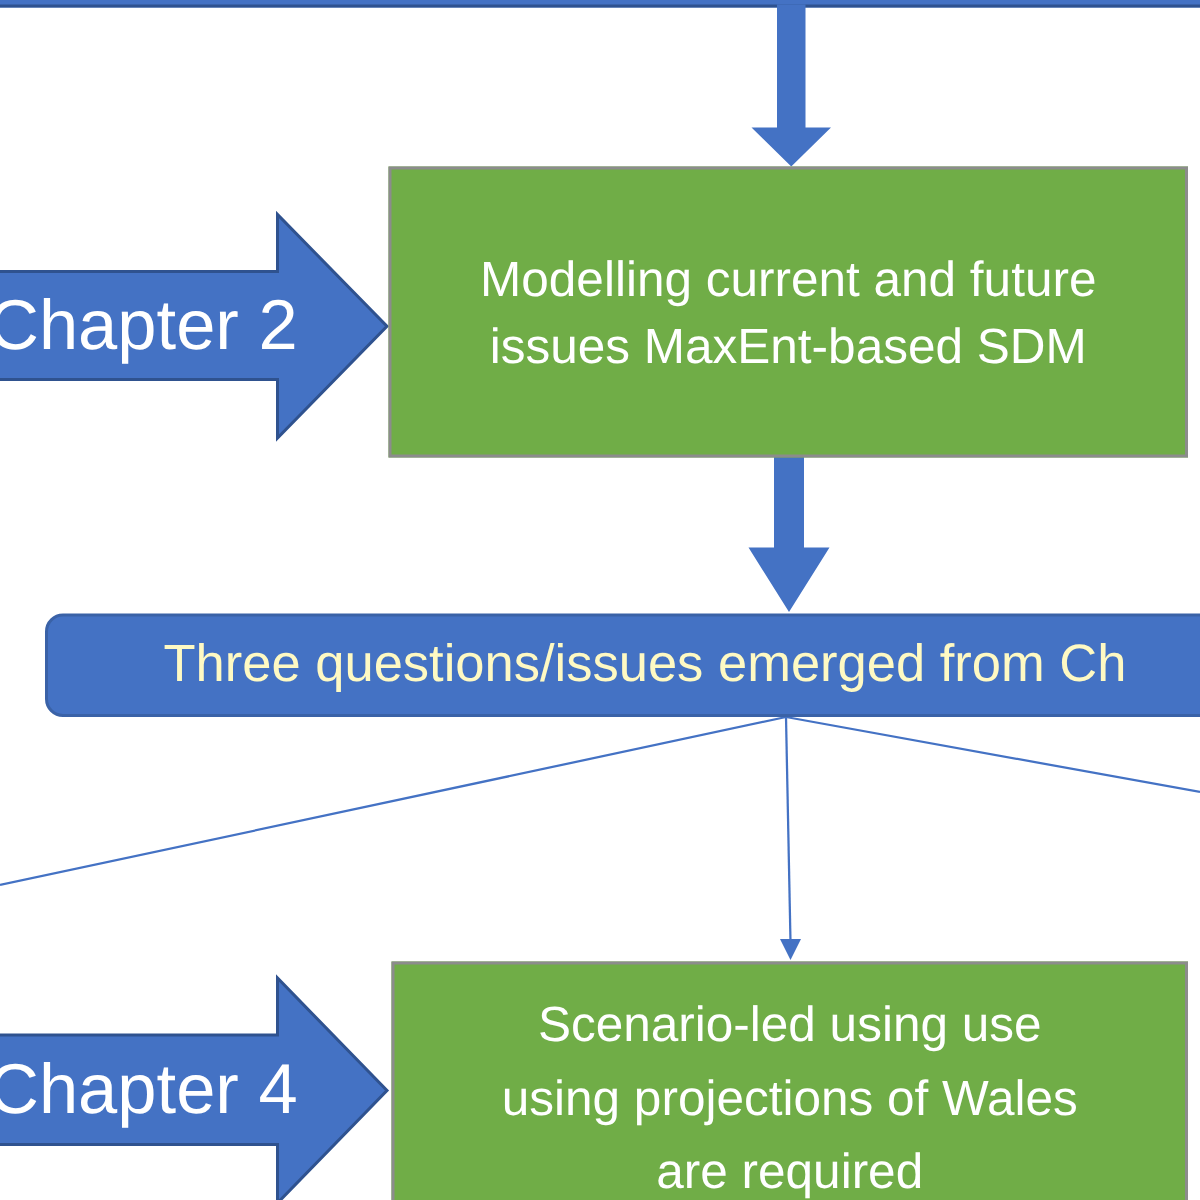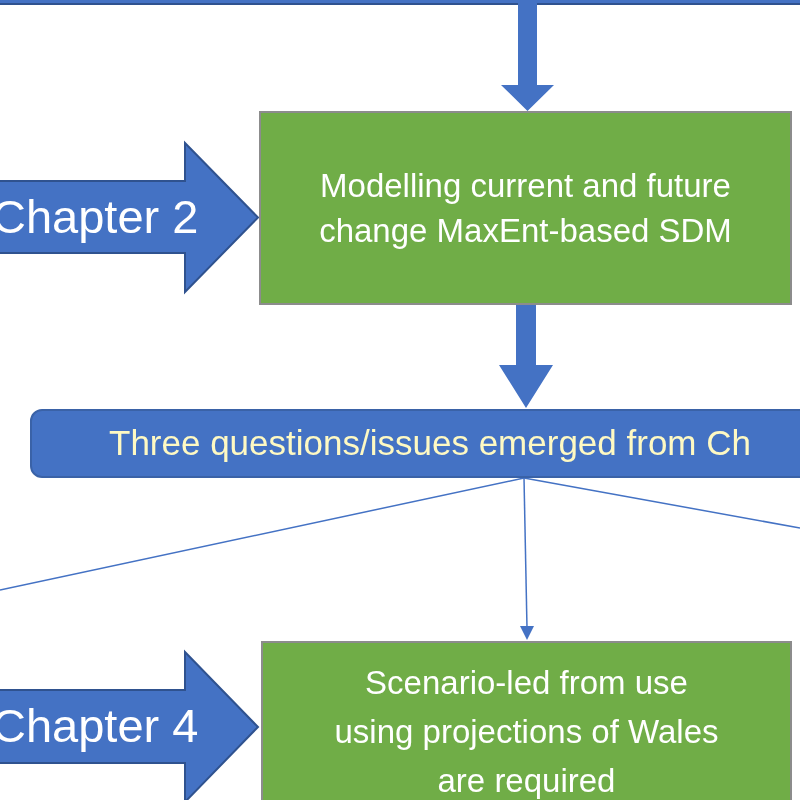--- a/index.html
+++ b/index.html
@@ -94,29 +94,29 @@
     <polygon points="-12,690 185,690 185,652 258,727 185,802 185,763 -12,763" fill="#4472C4" stroke="#2F528F" stroke-width="2"></polygon>
 
     <line x1="524" y1="478" x2="0" y2="590" stroke="#4472C4" stroke-width="1.5"></line>
     <line x1="524" y1="478" x2="527" y2="628" stroke="#4472C4" stroke-width="1.5"></line>
     <polygon points="520,626 534,626 527,640" fill="#4472C4"></polygon>
     <line x1="524" y1="478" x2="800" y2="528" stroke="#4472C4" stroke-width="1.5"></line>
   </svg>
 
   <div class="gbox gbox-modelling">
     <div class="nowrap">Modelling current and future</div>
-    <div class="nowrap">change MaxEnt-based SDM</div>
+    <div class="nowrap">issues MaxEnt-based SDM</div>
   </div>
 
   <div class="bbox-questions">
     <span class="qtext">Three questions/issues emerged from Ch</span>
   </div>
 
   <div class="gbox gbox-scenario">
-    <div class="nowrap">Scenario-led from use</div>
+    <div class="nowrap">Scenario-led using use</div>
     <div class="nowrap">using projections of Wales</div>
     <div class="nowrap">are required</div>
   </div>
 
   <span class="chapter-label chapter-2">Chapter 2</span>
   <span class="chapter-label chapter-4">Chapter 4</span>
 
 </div>
 
 </body></html>

